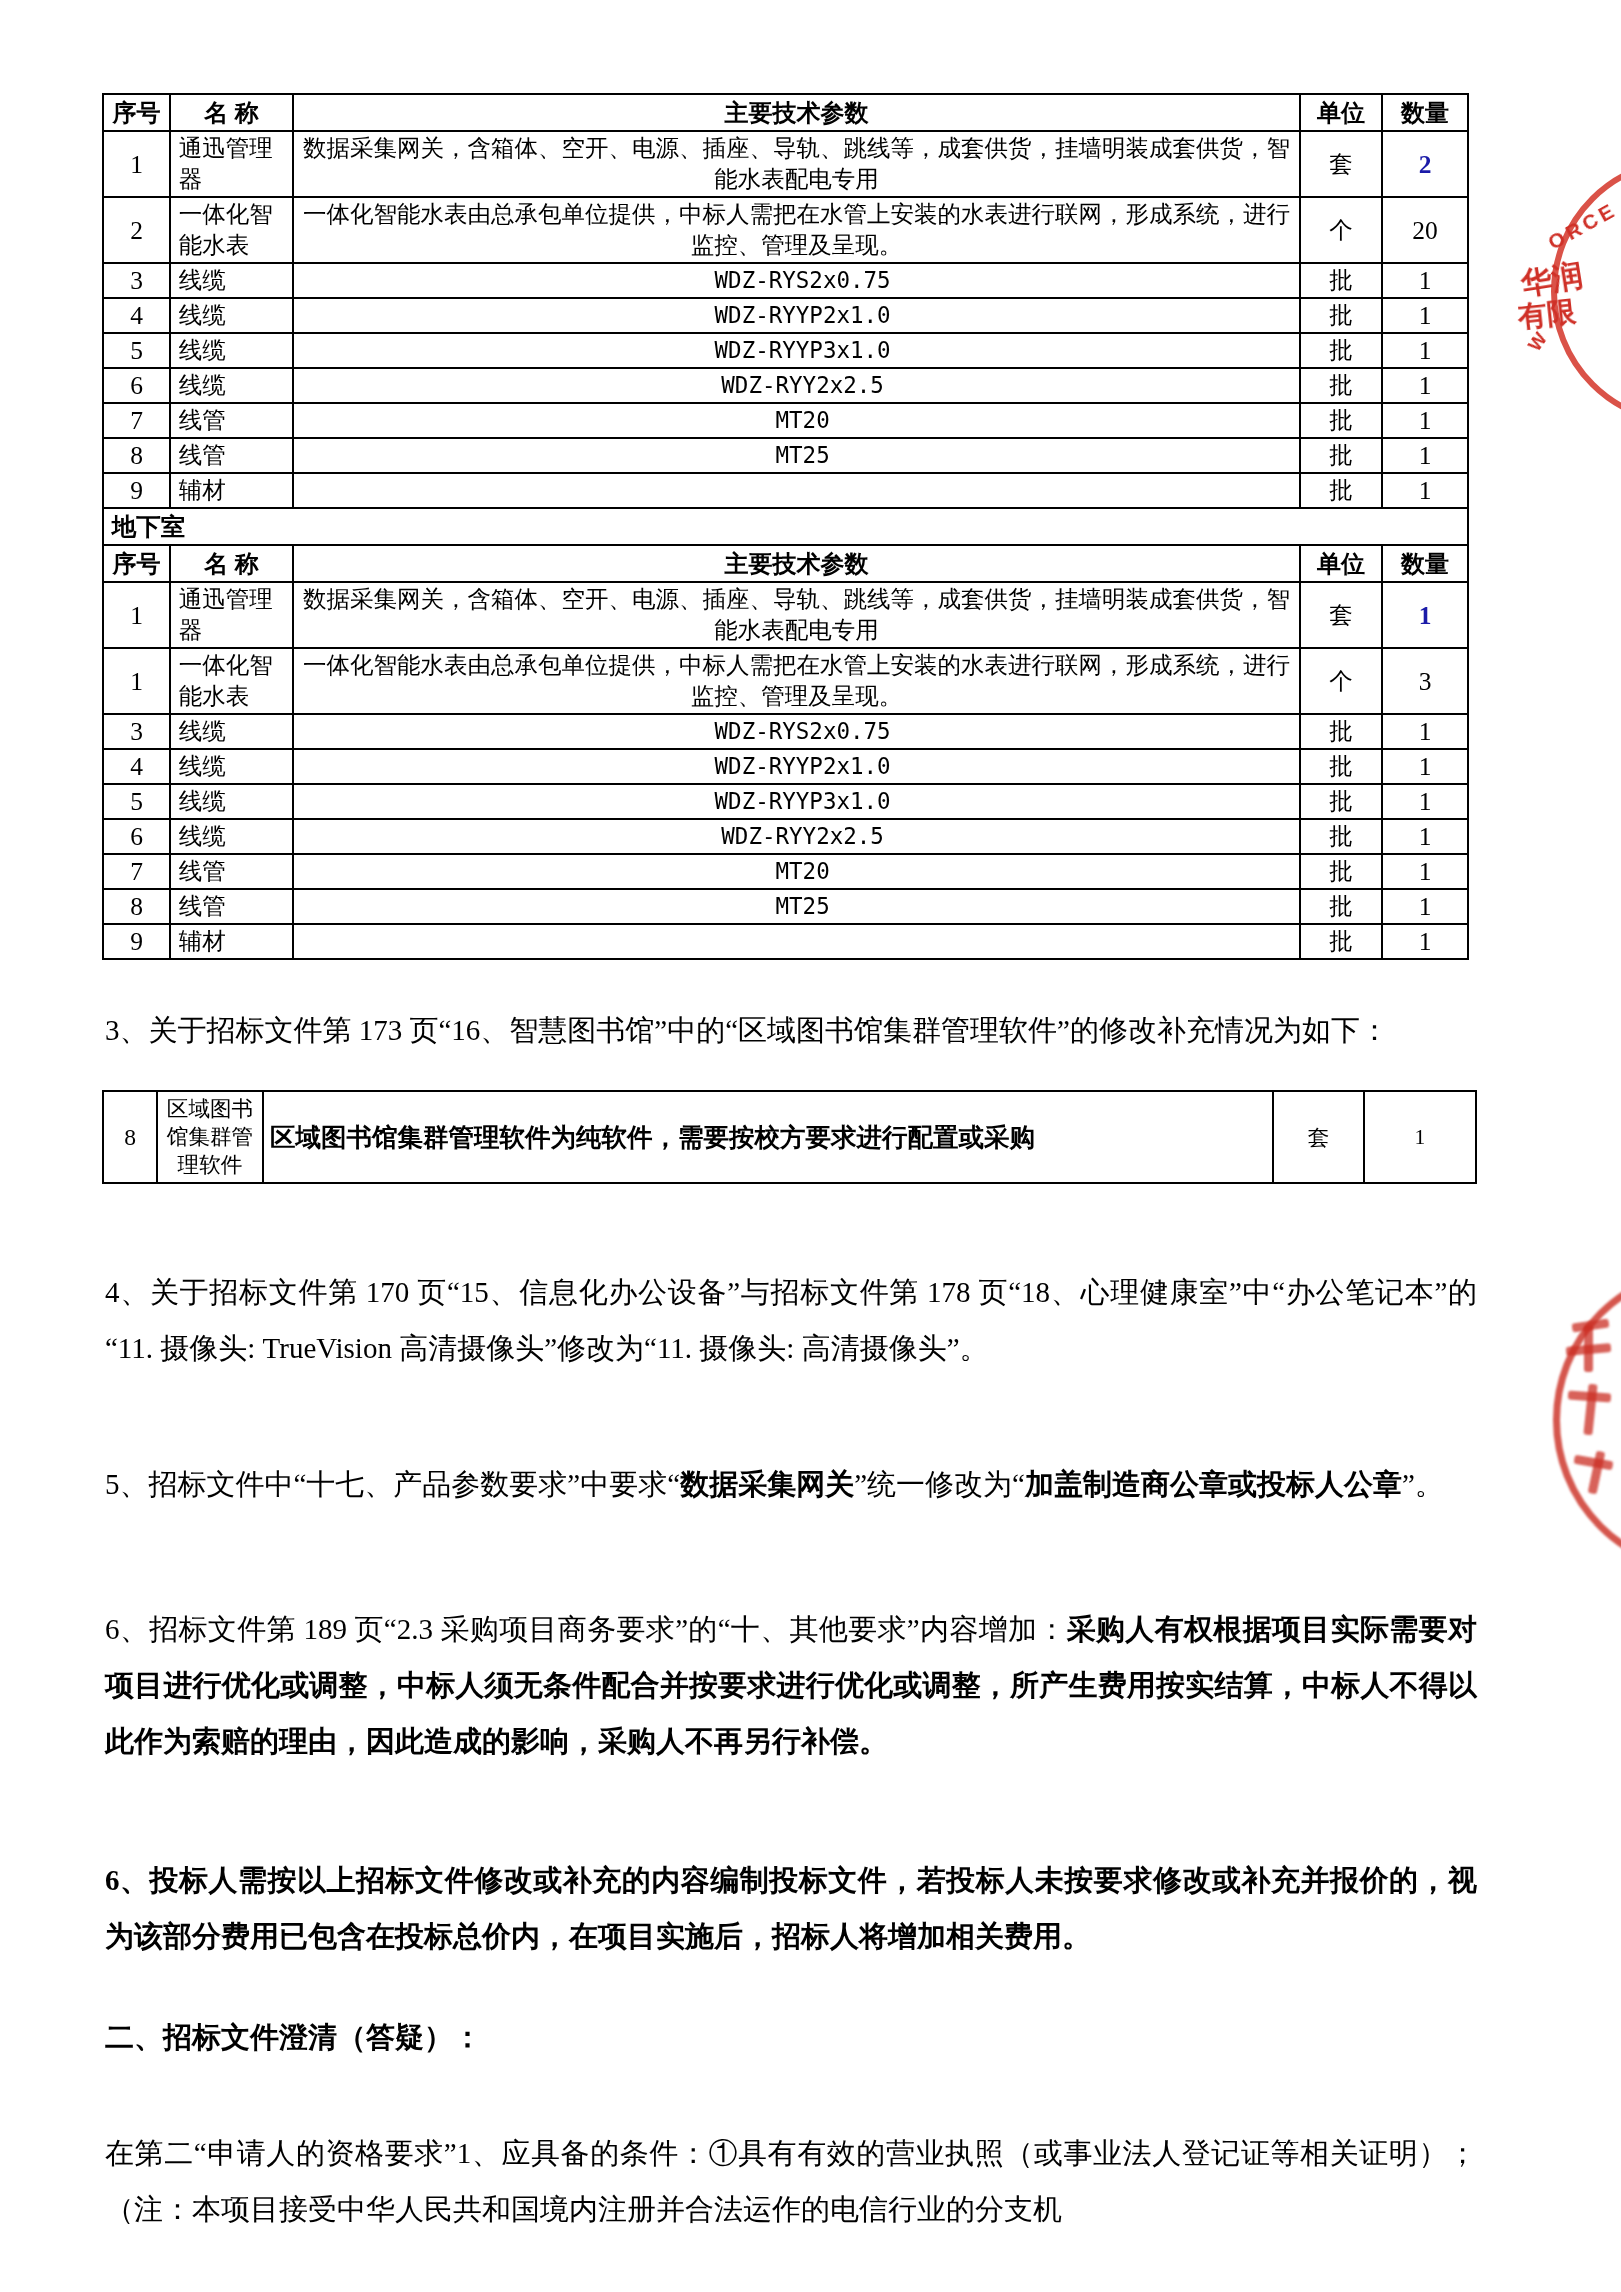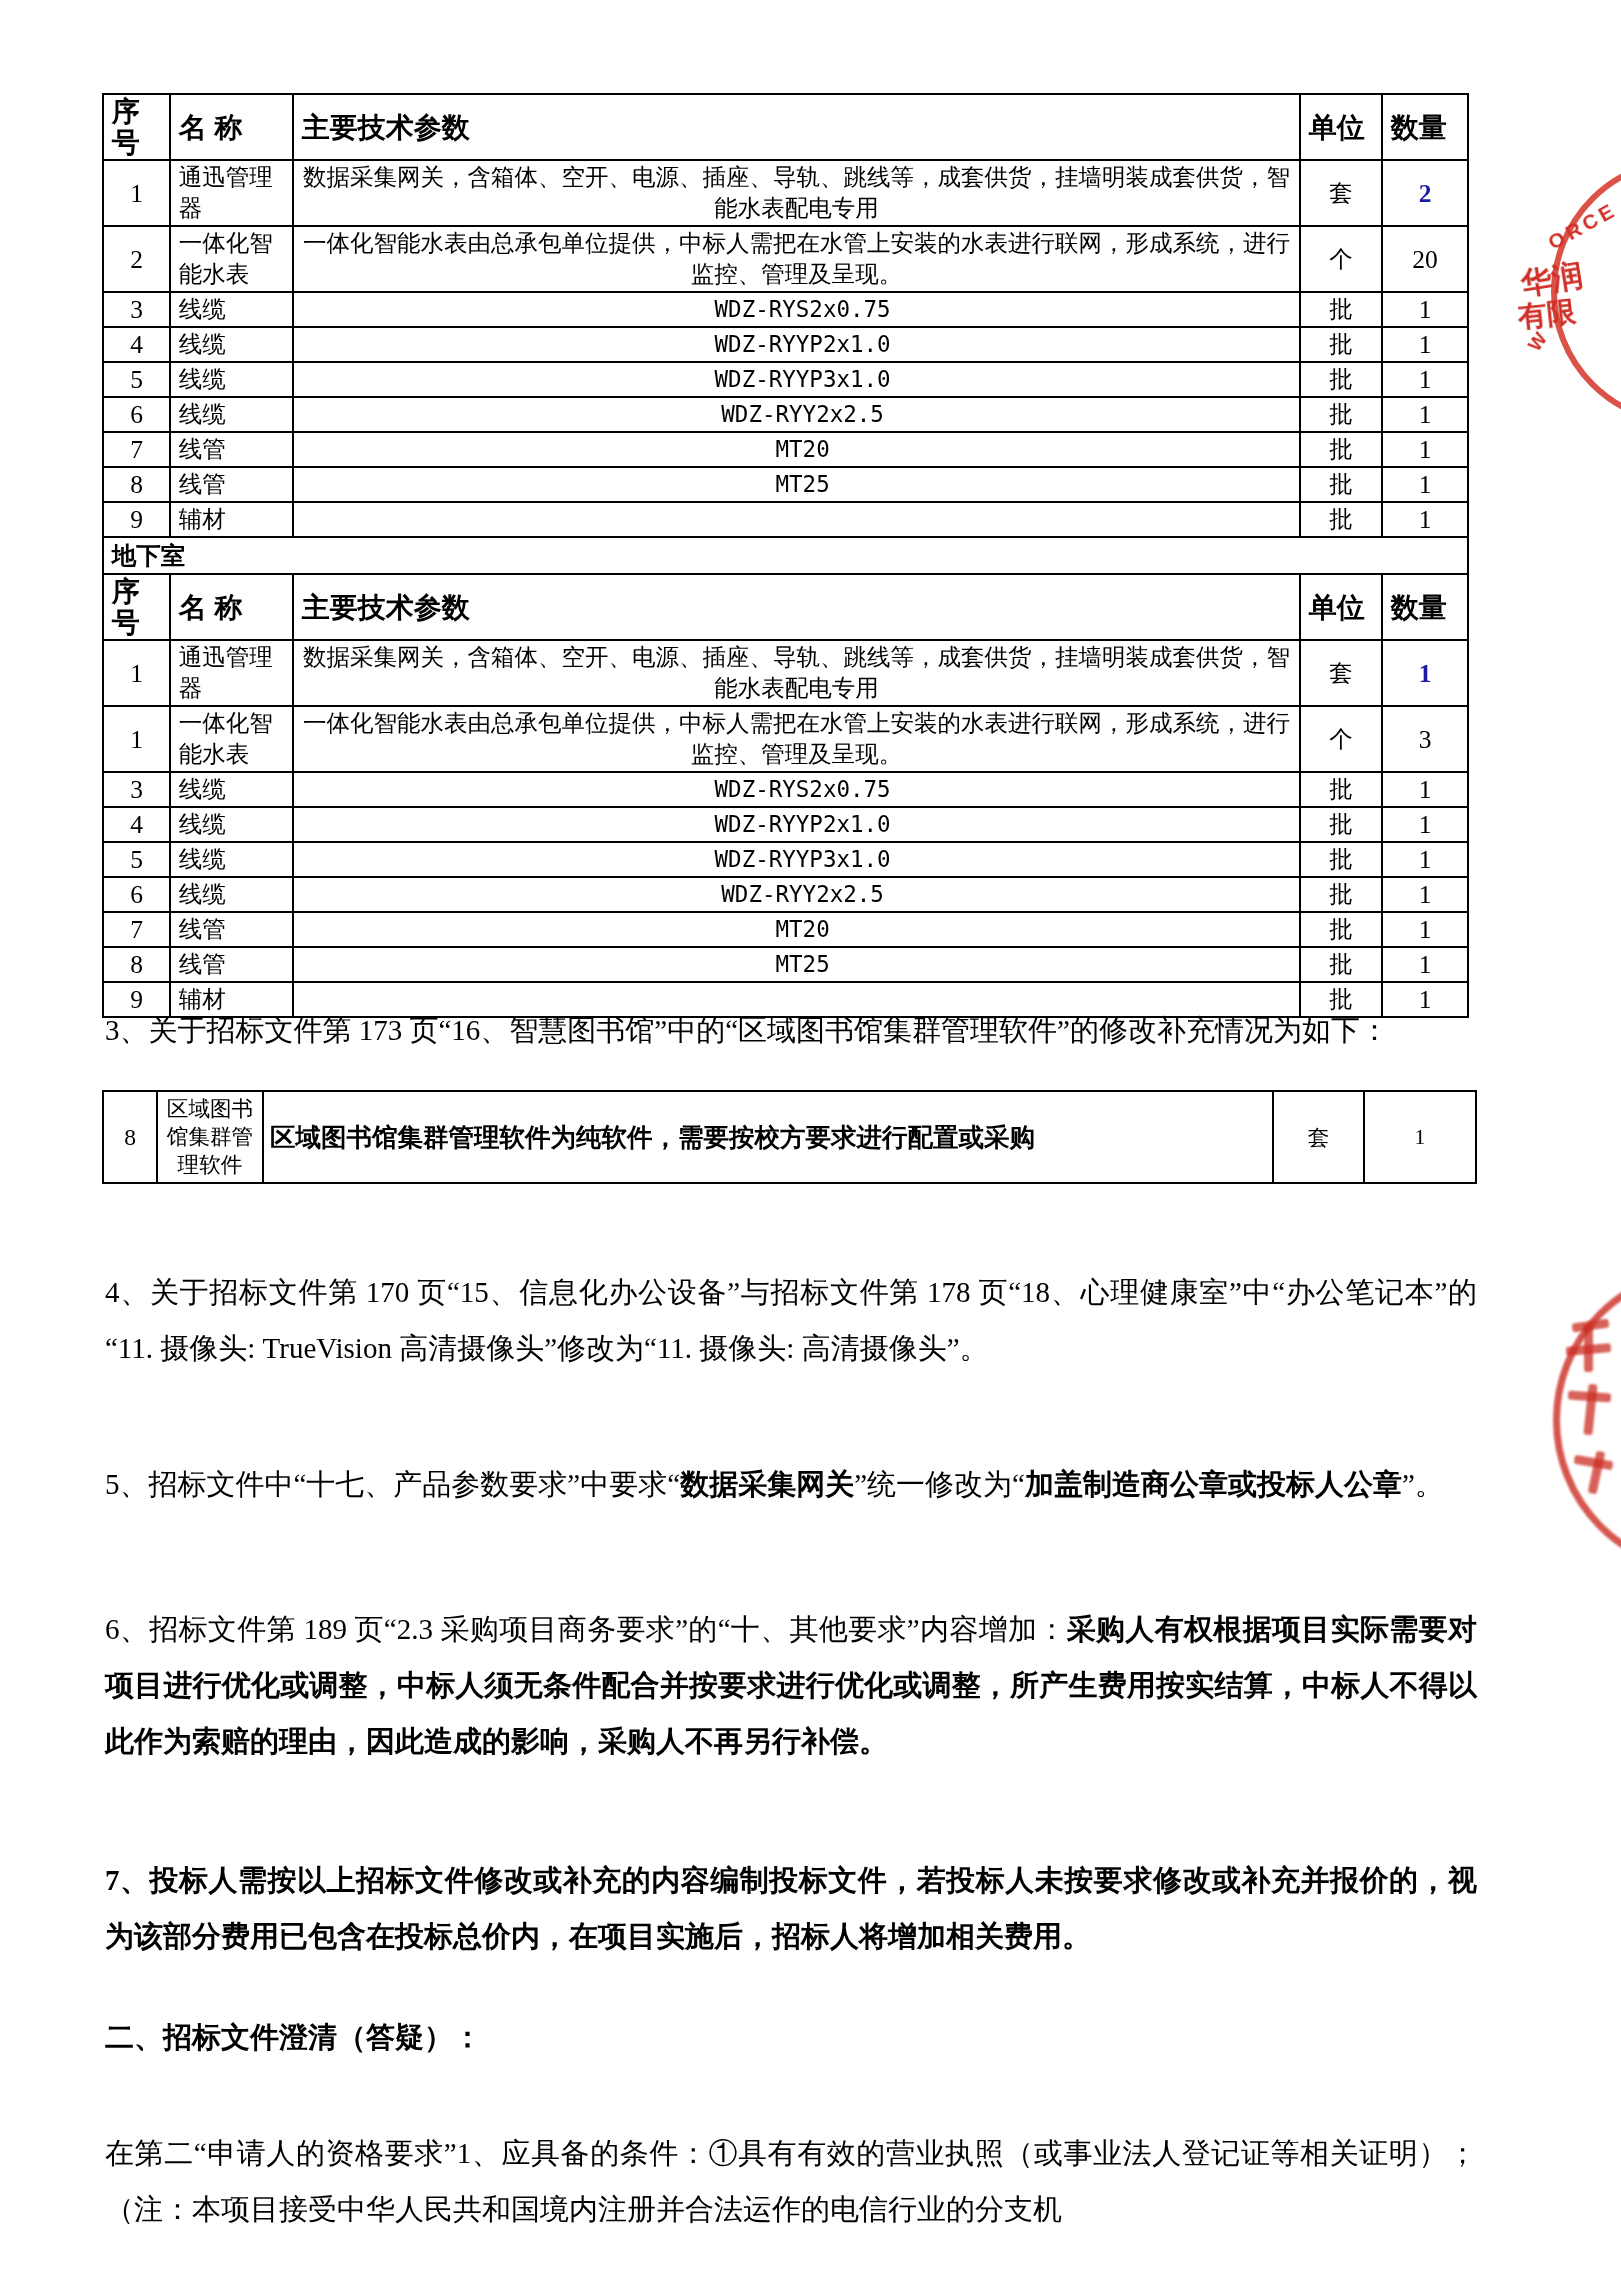--- a/index.html
+++ b/index.html
@@ -9,21 +9,21 @@
     font-family:"Liberation Serif", serif; color:#000;
     margin:0 auto;
   }
 
   
   .equip-wrap { position:absolute; left:102px; top:93px; }
   table.equip { border-collapse:collapse; table-layout:fixed; width:1364px;
     font-family:"Liberation Sans", sans-serif; }
   .equip th, .equip td { border:2px solid #000; padding:1px 7.8px;
     line-height:31px; font-size:23.5px; vertical-align:middle; overflow:hidden; }
-  .equip th { font-weight:bold; font-size:28px; text-align:left; height:33px; }
+  .equip th { font-weight:bold; font-size:24px; text-align:center; height:33px; }
   .equip td { height:31px; font-weight:500; }
   .equip td.c-no  { text-align:center; font-family:"Liberation Serif", serif; font-size:25.5px; font-weight:normal; }
   .equip td.c-name { text-align:left; }
   .equip td.c-params { text-align:center; }
   .equip td.c-unit { text-align:center; }
   .equip td.c-qty { text-align:center; font-family:"Liberation Serif", serif; font-size:25.5px; font-weight:normal; }
   .equip td.c-qty.hl { font-weight:bold; color:#1b1ba8; }
   .equip td.c-params.code { font-family:"DejaVu Sans Mono", monospace; font-size:22.5px; font-weight:normal;padding-left:20px; }
   .equip tr.divider-row td { text-align:left; font-weight:600; font-size:24.5px; height:33px; }
 
@@ -249,21 +249,21 @@
           <td class="m-unit">套</td>
           <td class="m-qty">1</td>
         </tr>
       </tbody>
     </table>
   </div>
 
   <p class="para" style="top:1235px"><span>4、关于招标文件第 170 页“15、信息化办公设备”与招标文件第 178 页“18、心理健康室”中“办公笔记本”的“11. 摄像头: TrueVision 高清摄像头”修改为“11. 摄像头: 高清摄像头”。</span></p>
   <p class="para" style="top:1427px"><span>5、招标文件中“十七、产品参数要求”中要求“</span><span class="b">数据采集网关</span><span>”统一修改为“</span><span class="b">加盖制造商公章或投标人公章</span><span>”。</span></p>
   <p class="para" style="top:1572px"><span>6、招标文件第 189 页“2.3 采购项目商务要求”的“十、其他要求”内容增加：</span><span class="b">采购人有权根据项目实际需要对项目进行优化或调整，中标人须无条件配合并按要求进行优化或调整，所产生费用按实结算，中标人不得以此作为索赔的理由，因此造成的影响，采购人不再另行补偿。</span></p>
-  <p class="para" style="top:1823px"><span class="b">7、投标人需按以上招标文件修改或补充的内容编制投标文件，若投标人未按要求修改或补充并报价的，视为该部分费用已包含在投标总价内，在项目实施后，招标人将增加相关费用。</span></p>
+  <p class="para" style="top:1823px"><span class="b">6、投标人需按以上招标文件修改或补充的内容编制投标文件，若投标人未按要求修改或补充并报价的，视为该部分费用已包含在投标总价内，在项目实施后，招标人将增加相关费用。</span></p>
 
   <p class="para heading" style="top:1980px">二、招标文件澄清（答疑）：</p>
   <p class="para" style="top:2096px">在第二“申请人的资格要求”1、应具备的条件：①具有有效的营业执照（或事业法人登记证等相关证明）；（注：本项目接受中华人民共和国境内注册并合法运作的电信行业的分支机</p>
 
 
   <div>
     <div class="seal-circle" id="seal-top-ring"></div>
     <span class="seal-text" id="seal-arc">ORCE</span>
     <span class="seal-text" id="seal-cn1">华润</span>
     <span class="seal-text" id="seal-cn2">有限</span>

